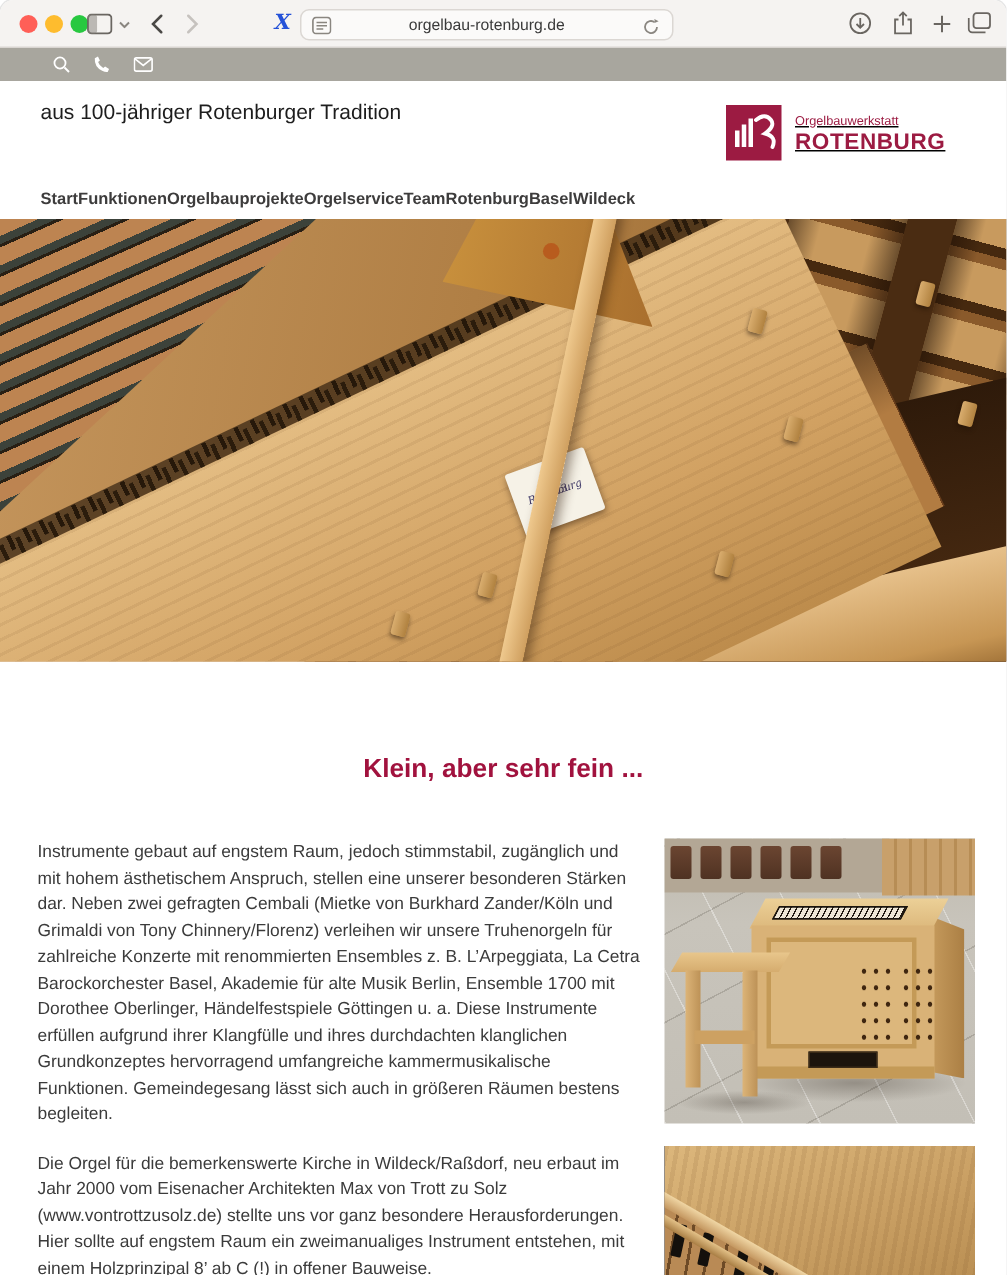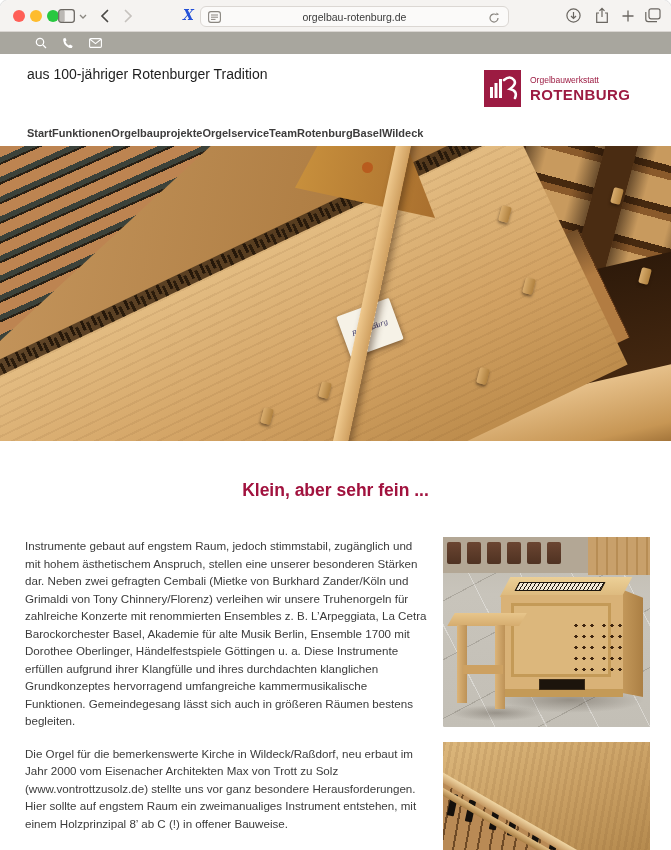--- a/index.html
+++ b/index.html
@@ -7,36 +7,36 @@
               font-family:"Liberation Sans", sans-serif; }
   .window { width:671px; height:850px; background:#fff; border-radius:9px 9px 0 0;
             overflow:hidden; box-shadow:0 0 0 1px rgba(0,0,0,.10); position:relative; }
 
   
   .chrome { position:relative; height:32px; background:#f5f3f1; border-bottom:1px solid #d9d5d1; }
   .tl { position:absolute; top:10px; width:12px; height:12px; border-radius:50%; }
   .tl.r { left:13px; background:#ff5f57; } .tl.y { left:30px; background:#febc2e; }
   .tl.g { left:47px; background:#28c840; }
   .chrome svg { position:absolute; }
-  .urlpill { position:absolute; left:200px; top:6px; width:309px; height:21px;
+  .urlpill { position:absolute; left:200px; top:6px; width:249px; height:21px;
              background:#fbfaf9; border:1px solid #dbd7d3; border-radius:6px;
              display:flex; align-items:center; justify-content:center; }
   .urltext { font-size:10.5px; color:#3a3a3a; }
   .ext-x { position:absolute; left:183px; top:7px; font-family:"DejaVu Serif",serif;
            font-style:italic; font-weight:bold; font-size:14px; color:#2451d8; }
 
   
   .sitebar { position:relative; height:22px; background:#a8a69e; }
 
   
   .sitehead { position:relative; height:73px; background:#fff; }
   .tagline { position:absolute; left:27px; top:11px; font-size:14px; line-height:19px; color:#1d1d1d; }
   .logo { position:absolute; left:484px; top:16px; display:flex; align-items:center; }
   .logo-sq { width:37px; height:37px; background:#9c1b42; position:relative; flex:0 0 auto; }
-  .logo-txt { margin-left:9px; }
+  .logo-txt { margin-left:9px;text-decoration:underline; }
   .logo-small { font-size:8.5px; color:#9c1b42; }
   .logo-big { font-size:15px; font-weight:bold; color:#9c1b42; letter-spacing:.4px; margin-top:1px; }
 
   
   .nav { height:19px; padding-left:27px; display:flex; gap:0; align-items:flex-start; background:#fff; }
   .nav a { font-size:11px; font-weight:600; color:#3d3c3c; text-decoration:none; }
 
   
   .hero { position:relative; height:295px; overflow:hidden;
           background:linear-gradient(100deg,#c4955c 0%,#b07f45 45%,#96672f 100%); }
@@ -81,21 +81,21 @@
            box-shadow:4px 4px 7px rgba(50,28,10,.45); }
   .knob { width:10px; height:16px; border-radius:2px; transform:rotate(15deg);
           background:linear-gradient(90deg,#d9ad6e,#b0813f);
           box-shadow:0 2px 3px rgba(30,15,5,.5); }
   .label-tag { left:342px; top:160px; width:56px; height:44px; transform:rotate(-20deg);
           background:#f6f2e7; border-radius:2px; box-shadow:0 2px 5px rgba(40,20,8,.5);
           display:flex; flex-direction:column; align-items:center; justify-content:center;
           font-family:"DejaVu Serif",serif; font-style:italic; font-size:7px; color:#3b3566; }
 
   
-  .main-h1 { margin-top:39px; text-align:center; font-size:17.5px; font-weight:bold; color:#a1123e; }
+  .main-h1 { margin-top:61px; text-align:center; font-size:17.5px; font-weight:bold; color:#a1123e; }
   .cols { display:flex; margin:36px 21px 0 25px; gap:13px; }
   .textcol { width:412px; }
   .textcol p { font-size:11.6px; line-height:17.5px; color:#3b3b3b; margin-bottom:15px; }
   .imgcol { width:207px; }
 
   
   .fig1 { position:relative; width:207px; height:190px; overflow:hidden; margin-bottom:15px;
           background:
            repeating-linear-gradient(63deg,rgba(255,255,255,.35) 0 1px,rgba(0,0,0,0) 1px 46px),
            repeating-linear-gradient(-28deg,rgba(110,105,95,.30) 0 1px,rgba(0,0,0,0) 1px 52px),

